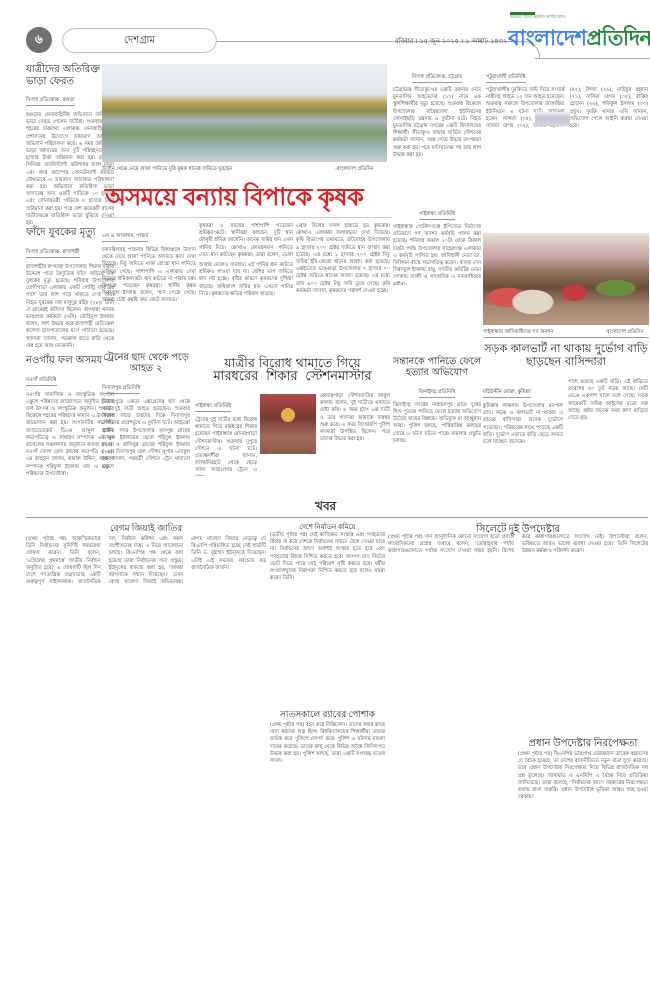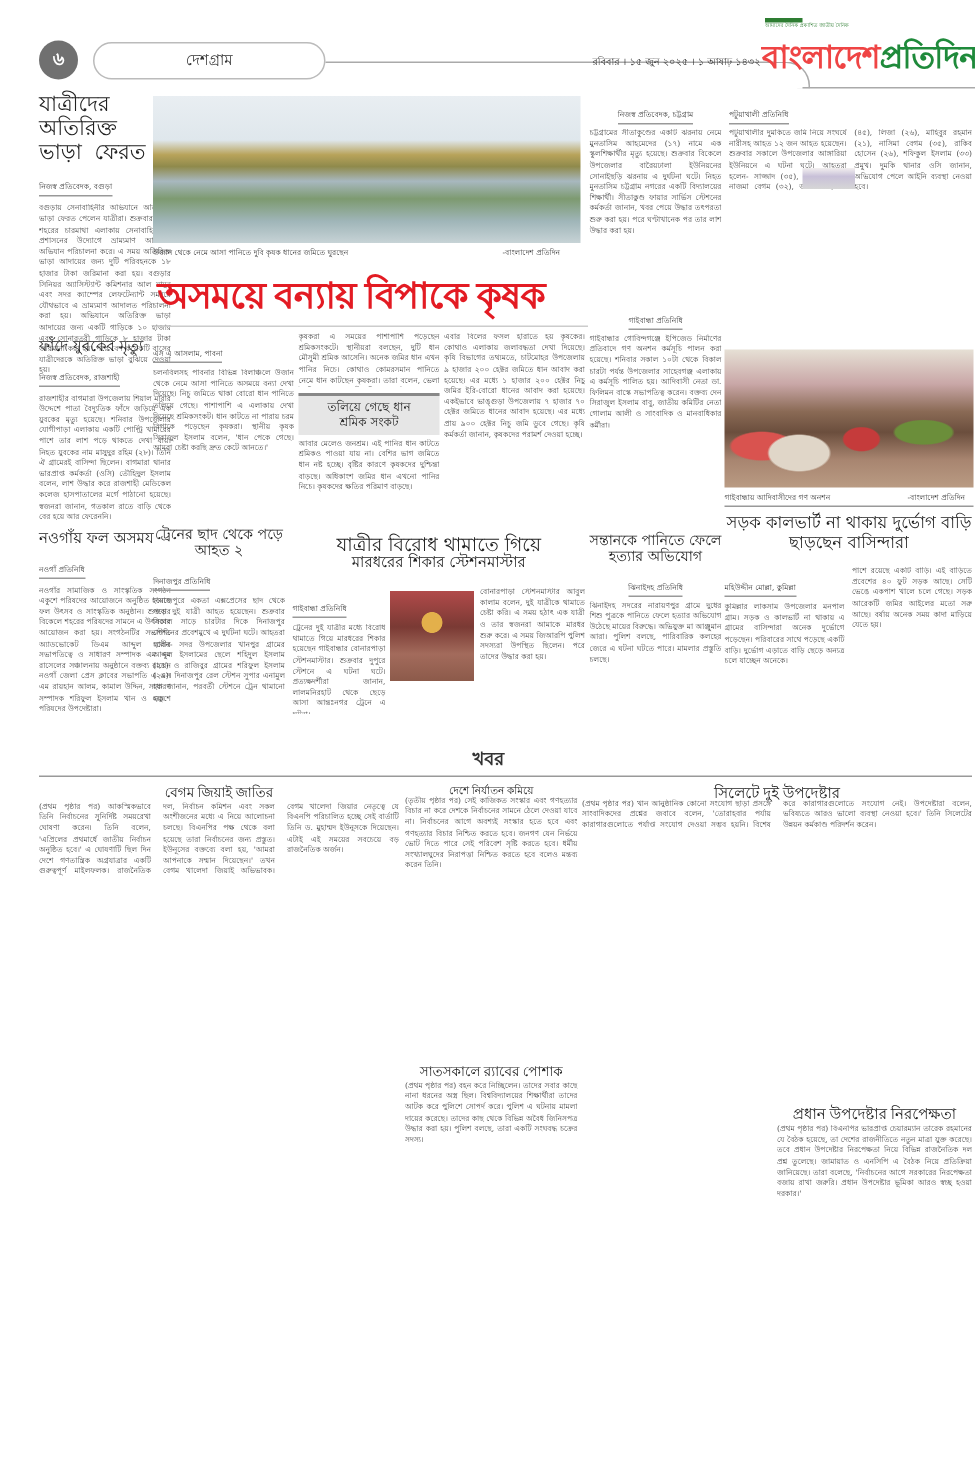--- a/index.html
+++ b/index.html
@@ -11,21 +11,21 @@
   .page-num { left: 26px; top: 27px; width: 26px; height: 26px; border-radius: 50%; background: #707070; color: #fff; font-size: 12px; font-weight: bold; display: flex; align-items: center; justify-content: center; font-family: "DejaVu Sans", sans-serif; }
   .section-pill { left: 62px; top: 28px; width: 155px; height: 25px; border: 1px solid #bbb; border-radius: 13px; display: flex; align-items: center; justify-content: center; font-size: 10px; color: #333; }
   .header-line { left: 217px; top: 41px; width: 300px; height: 1px; background: #aaa; }
   .header-curve { left: 500px; top: 41px; width: 40px; height: 18px; border-top: 1px solid #aaa; border-right: 1px solid #aaa; border-top-right-radius: 16px; }
   .header-line2 { left: 535px; top: 58px; width: 115px; height: 1px; background: #aaa; }
   .dateline { left: 395px; top: 36px; font-size: 6.5px; color: #333; white-space: nowrap; }
   .masthead { left: 508px; top: 15px; width: 140px; height: 38px; }
   .mast-tag { position: absolute; left: 2px; top: 0; font-size: 3.5px; color: #2e7d32; white-space: nowrap; }
   .mast-tag-box { position: absolute; left: 2px; top: -3px; width: 25px; height: 3px; background: #2e7d32; }
   .mast-title { position: absolute; left: 0; top: 7px; font-size: 21px; font-weight: bold; white-space: nowrap; letter-spacing: -0.5px; }
-  .mast-red { color: #ef4444; }
+  .mast-red { color: #3b82f6; }
   .mast-green { color: #1f8a3b; }
 
   
   .hl { font-family: "DejaVu Sans", sans-serif; color: #222; line-height: 1.15; }
   .byline { font-size: 5px; color: #333; border-bottom: 1px solid #999; padding-bottom: 1px; display: inline-block; }
   .body-text { font-size: 5px; line-height: 7.2px; color: #444; text-align: justify; overflow: hidden; }
 
   
   .photo { overflow: hidden; }
   .photo-flood { background: linear-gradient(180deg, #e9eef2 0%, #dfe7ec 30%, #b8a35a 40%, #8f8a4c 48%, #a8b8bf 58%, #7d9a70 70%, #9fb5b8 85%, #c7d3d6 100%); }
@@ -50,21 +50,21 @@
 <div class="abs header-curve"></div>
 <div class="abs header-line2"></div>
 <div class="abs dateline">রবিবার । ১৫ জুন ২০২৫ । ১ আষাঢ় ১৪৩২</div>
 <div class="abs masthead">
   <div class="mast-tag-box"></div>
   <div class="mast-tag">আমাদের দৈনিক প্রকাশিত জাতীয় দৈনিক</div>
   <div class="mast-title"><span class="mast-red">বাংলাদেশ</span><span class="mast-green">প্রতিদিন</span></div>
 </div>
 
 <div class="abs" style="left:26px; top:63px; width:88px;">
-  <div class="hl" style="font-size:14px;font-family:Liberation Mono, monospace;">যাত্রীদের অতিরিক্ত ভাড়া ফেরত</div>
+  <div class="hl" style="font-size:10px;">যাত্রীদের অতিরিক্ত ভাড়া ফেরত</div>
   <div class="byline" style="margin-top:4px;">নিজস্ব প্রতিবেদক, বগুড়া</div>
   <div class="body-text" style="margin-top:5px; height:117px;">বগুড়ায় সেনাবাহিনীর অভিযানে অতিরিক্ত ভাড়া ফেরত পেলেন যাত্রীরা। শুক্রবার রাতে শহরের চারমাথা এলাকায় সেনাবাহিনী ও প্রশাসনের উদ্যোগে ভ্রাম্যমাণ আদালত অভিযান পরিচালনা করে। এ সময় অতিরিক্ত ভাড়া আদায়ের জন্য দুটি পরিবহনকে ১৮ হাজার টাকা জরিমানা করা হয়। বগুড়ার সিনিয়র অ্যাসিস্ট্যান্ট কমিশনার আল মামুন এবং সদর ক্যাম্পের লেফটেন্যান্ট সমন্বয়ে যৌথভাবে এ ভ্রাম্যমাণ আদালত পরিচালনা করা হয়। অভিযানে অতিরিক্ত ভাড়া আদায়ের জন্য একটি গাড়িকে ১০ হাজার এবং সোনারতরী গাড়িকে ৮ হাজার টাকা জরিমানা করা হয়। পরে বেশ কয়েকটি বাসের যাত্রীদেরকে অতিরিক্ত ভাড়া বুঝিয়ে দেওয়া হয়।</div>
 </div>
 <div class="abs" style="left:26px; top:226px; width:88px;">
   <div class="hl" style="font-size:10px;">ফাঁদে যুবকের মৃত্যু</div>
   <div class="byline" style="margin-top:4px;">নিজস্ব প্রতিবেদক, রাজশাহী</div>
   <div class="body-text" style="margin-top:5px; height:95px;">রাজশাহীর বাগমারা উপজেলায় শিয়াল মারার উদ্দেশে পাতা বৈদ্যুতিক ফাঁদে জড়িয়ে এক যুবকের মৃত্যু হয়েছে। শনিবার উপজেলার যোগীপাড়া এলাকায় একটি পোল্ট্রি খামারের পাশে তার লাশ পড়ে থাকতে দেখা যায়। নিহত যুবকের নাম মাসুদুর রহিম (২৮)। তিনি ঐ গ্রামেরই বাসিন্দা ছিলেন। বাগমারা থানার ভারপ্রাপ্ত কর্মকর্তা (ওসি) তৌহিদুল ইসলাম বলেন, লাশ উদ্ধার করে রাজশাহী মেডিকেল কলেজ হাসপাতালের মর্গে পাঠানো হয়েছে। স্বজনরা জানান, গতকাল রাতে বাড়ি থেকে বের হয়ে আর ফেরেননি।</div>
 </div>
 <div class="abs" style="left:26px; top:354px; width:88px;">
   <div class="hl" style="font-size:10px;">নওগাঁয় ফল অসময</div>
@@ -76,39 +76,35 @@
 <div class="abs caption" style="left:102px; top:165px; width:200px;">উজান থেকে নেমে আসা পানিতে দুবি কৃষক ধানের জমিতে ঘুরছেন</div>
 <div class="abs caption" style="left:335px; top:165px;">-বাংলাদেশ প্রতিদিন</div>
 <div class="abs main-hl" style="left:105px; top:178px;">অসময়ে বন্যায় বিপাকে কৃষক</div>
 <div class="abs" style="left:102px; top:217px; width:290px; height:1px; background:#ccc;"></div>
 <div class="abs" style="left:102px; top:222px; width:94px;">
   <div class="byline">এস এ আসলাম, পাবনা</div>
   <div class="body-text" style="margin-top:4px; height:72px;">চলনবিলসহ পাবনার বিভিন্ন বিলাঞ্চলে উজান থেকে নেমে আসা পানিতে অসময়ে বন্যা দেখা দিয়েছে। নিচু জমিতে থাকা বোরো ধান পানিতে তলিয়ে গেছে। পাশাপাশি এ এলাকায় দেখা দিয়েছে শ্রমিকসংকট। ধান কাটতে না পারায় চরম বিপাকে পড়েছেন কৃষকরা। স্থানীয় কৃষক সিরাজুল ইসলাম বলেন, 'ধান পেকে গেছে। আমরা চেষ্টা করছি দ্রুত কেটে আনতে।'</div>
 </div>
 <div class="abs" style="left:199px; top:222px; width:94px;">
   <div class="body-text" style="height:36px;">কৃষকরা এ সময়ের পাশাপাশি পড়েছেন শ্রমিকসংকটে। স্থানীয়রা বলছেন, দুটি ধান মৌসুমী শ্রমিক আসেনি। অনেক জমির ধান এখন পানির নিচে। কোথাও কোমরসমান পানিতে নেমে ধান কাটছেন কৃষকরা। তারা বলেন, ভেলা তৈরি করে ধান কেটে বাড়ি ফেরা কষ্টসাধ্য।</div>
-  <div class="subbox" style="margin-top:4px;">
-    <div>তলিয়ে গেছে ধান</div>
-    <div>শ্রমিক সংকট</div>
-  </div>
   <div class="body-text" style="margin-top:3px; height:44px;">আবার মেলেও জনশ্রম। এই পানির ধান কাটতে শ্রমিকও পাওয়া যায় না। বেশির ভাগ জমিতে ধান নষ্ট হচ্ছে। বৃষ্টির কারণে কৃষকদের দুশ্চিন্তা বাড়ছে। অধিকাংশ জমির ধান এখনো পানির নিচে। কৃষকদের ক্ষতির পরিমাণ বাড়ছে।</div>
 </div>
 <div class="abs" style="left:296px; top:222px; width:94px;">
   <div class="body-text" style="height:112px;">এবার বিলের ফসল হারাতে হয় কৃষকের। কোথাও এলাকায় জলাবদ্ধতা দেখা দিয়েছে। কৃষি বিভাগের তথ্যমতে, চাটমোহর উপজেলায় ৯ হাজার ২০০ হেক্টর জমিতে ধান আবাদ করা হয়েছে। এর মধ্যে ১ হাজার ২০০ হেক্টর নিচু জমির ইরি-বোরো ধানের আবাদ করা হয়েছে। একইভাবে ভাঙ্গুড়া উপজেলায় ৭ হাজার ৭০ হেক্টর জমিতে ধানের আবাদ হয়েছে। এর মধ্যে প্রায় ৯০০ হেক্টর নিচু জমি ডুবে গেছে। কৃষি কর্মকর্তা জানান, কৃষকদের পরামর্শ দেওয়া হচ্ছে।</div>
 </div>
 
 <div class="abs" style="left:102px; top:352px; width:88px;">
   <div class="hl" style="font-size:9.5px; text-align:center;">ট্রেনের ছাদ থেকে পড়ে আহত ২</div>
   <div class="byline" style="margin-top:4px;">দিনাজপুর প্রতিনিধি</div>
   <div class="body-text" style="margin-top:4px; height:72px;">দিনাজপুরে একতা এক্সপ্রেসের ছাদ থেকে পড়ে দুই যাত্রী আহত হয়েছেন। শুক্রবার বিকাল সাড়ে চারটার দিকে দিনাজপুর স্টেশনের প্রবেশমুখে এ দুর্ঘটনা ঘটে। আহতরা হলেন- সদর উপজেলার খানপুর গ্রামের আব্দুল ইসলামের ছেলে শহিদুল ইসলাম (২৫) ও রাজিবুর গ্রামের শরিফুল ইসলাম (২৯)। দিনাজপুর রেল স্টেশন সুপার এনামুল হক জানান, পরবর্তী স্টেশনে ট্রেন থামানো হয়।</div>
 </div>
 
 <div class="abs" style="left:195px; top:356px; width:195px; text-align:center;">
   <div class="hl" style="font-size:12.5px;">যাত্রীর বিরোধ থামাতে গিয়ে</div>
-  <div class="hl" style="font-size:10px;">মারধরের শিকার স্টেশনমাস্টার</div>
+  <div class="hl" style="font-size:13px;font-family:Liberation Mono, monospace;">মারধরের শিকার স্টেশনমাস্টার</div>
 </div>
 <div class="abs" style="left:195px; top:392px; width:62px;">
   <div class="byline">গাইবান্ধা প্রতিনিধি</div>
   <div class="body-text" style="margin-top:4px; height:60px;">ট্রেনের দুই যাত্রীর মধ্যে বিরোধ থামাতে গিয়ে মারধরের শিকার হয়েছেন গাইবান্ধার বোনারপাড়া স্টেশনমাস্টার। শুক্রবার দুপুরে স্টেশনে এ ঘটনা ঘটে। প্রত্যক্ষদর্শীরা জানান, লালমনিরহাট থেকে ছেড়ে আসা আন্তঃনগর ট্রেনে এ ঘটনা।</div>
 </div>
 <div class="abs photo photo-small" style="left:260px; top:394px; width:56px; height:60px;"></div>
 <div class="abs" style="left:320px; top:392px; width:70px;">
   <div class="body-text" style="height:64px;">বোনারপাড়া স্টেশনমাস্টার আবুল কালাম বলেন, দুই যাত্রীকে থামাতে চেষ্টা করি। এ সময় হঠাৎ এক যাত্রী ও তার স্বজনরা আমাকে মারধর শুরু করে। এ সময় জিআরপি পুলিশ সদস্যরা উপস্থিত ছিলেন। পরে তাদের উদ্ধার করা হয়।</div>
 </div>
 

